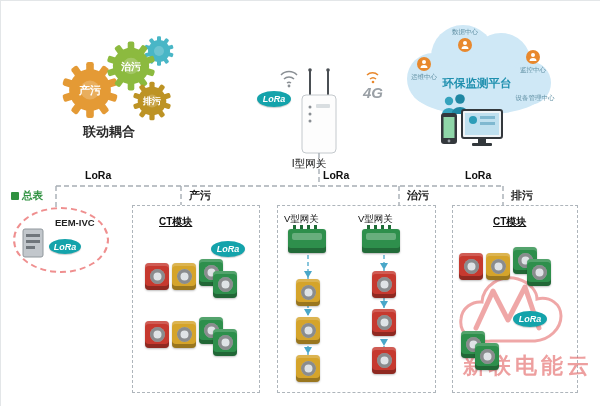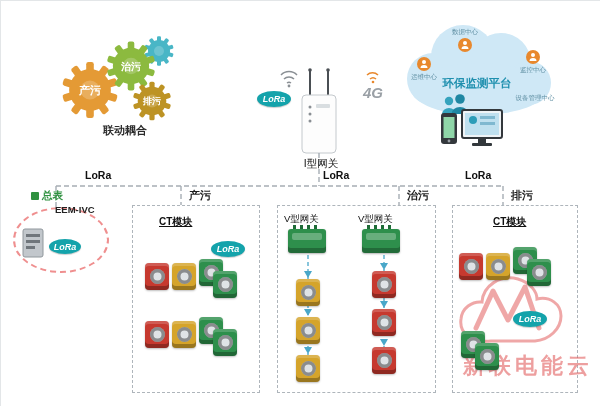--- a/index.html
+++ b/index.html
@@ -23,21 +23,21 @@
   .vgw{position:absolute;z-index:3;width:38px;height:24px;background:#2e8f4c;border-radius:3px;
       box-shadow:inset 0 -5px 0 rgba(0,0,0,.25), 0 1px 2px rgba(0,0,0,.3);}
   .vgw::before{content:"";position:absolute;top:-4px;left:5px;width:28px;height:4px;
       background:repeating-linear-gradient(90deg,#1f6b37 0 3px, transparent 3px 7px);}
   .vgw::after{content:"";position:absolute;top:4px;left:4px;width:30px;height:7px;background:rgba(255,255,255,.28);border-radius:2px;}
   .ellipse{position:absolute;z-index:2;border:2px dashed #ef8f8f;border-radius:50%;}
   .meter-label{position:absolute;z-index:3;color:#2f9140;font-weight:bold;font-size:10.5px;display:flex;gap:3px;align-items:center;}
   .meter-label .sq{width:8px;height:8px;background:#2f9140;display:inline-block;border-radius:1px;}
   .model{position:absolute;z-index:3;font-weight:bold;font-size:9.5px;color:#222;}
   .gw-label{position:absolute;z-index:3;font-size:10.5px;color:#111;text-align:center;}
-  .linkage-label{position:absolute;z-index:3;font-size:11px;font-weight:bold;color:#2b2b2b;text-align:right;font-family:Liberation Serif, serif;}
+  .linkage-label{position:absolute;z-index:3;font-size:13px;font-weight:bold;color:#2b2b2b;text-align:left;font-family:Liberation Serif, serif;}
   .wm-text{position:absolute;z-index:2;font-weight:bold;font-size:22px;color:#e05252;letter-spacing:4px;opacity:.55;}
 </style>
 </head>
 <body>
 
 <div id="stage">
 
   <svg id="wires" width="600" height="406" viewBox="0 0 600 406">
     <defs>
       <g id="gearShape">
@@ -179,32 +179,32 @@
     <g opacity="0.5">
       <path d="M490,340 c-20,2 -32,-8 -30,-22 c1,-11 11,-18 21,-17 c1,-16 18,-28 36,-23 c13,4 19,13 19,20 c13,-3 24,5 24,17 c0,13 -12,24 -26,25 Z" fill="none" stroke="#e05252" stroke-width="3"></path>
       <path d="M475,327 L492,290 L507,319 L524,286 L538,327" fill="none" stroke="#e05252" stroke-width="5" stroke-linecap="round" stroke-linejoin="round"></path>
     </g>
   </svg>
 
   <div class="linkage-label abs" style="left:82px;top:122px;width:64px;">联动耦合</div>
 
   <div class="lora" style="left:256px;top:90px;">LoRa</div>
 
-  <div class="gw-label" style="left:296px;top:156px;width:48px;">I型网关</div>
+  <div class="gw-label" style="left:284px;top:156px;width:48px;">I型网关</div>
 
   <div class="seg-label" style="left:84px;top:168px;">LoRa</div>
   <div class="seg-label" style="left:322px;top:168px;">LoRa</div>
   <div class="seg-label" style="left:464px;top:168px;">LoRa</div>
 
-  <div class="meter-label" style="left:30px;top:188px;">
+  <div class="meter-label" style="left:10px;top:188px;">
     <span class="sq"></span>
     <span>总表</span>
   </div>
   <div class="ellipse" style="left:12px;top:206px;width:92px;height:62px;"></div>
-  <div class="model" style="left:40px;top:203px;padding-left:14px;">EEM-IVC</div>
+  <div class="model" style="left:40px;top:216px;padding-left:14px;">EEM-IVC</div>
   <div class="lora" style="left:48px;top:238px;width:32px;height:15px;">LoRa</div>
 
   <div class="zone" style="left:131px;top:204px;width:126px;height:186px;"></div>
   <div class="zone" style="left:276px;top:204px;width:157px;height:186px;"></div>
   <div class="zone" style="left:451px;top:204px;width:124px;height:186px;"></div>
 
   <div class="zone-label" style="left:185px;top:187px;">产污</div>
   <div class="zone-label" style="left:403px;top:187px;">治污</div>
   <div class="zone-label" style="left:507px;top:187px;">排污</div>
 

